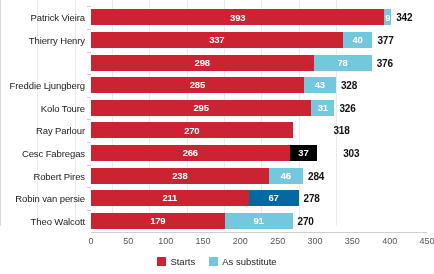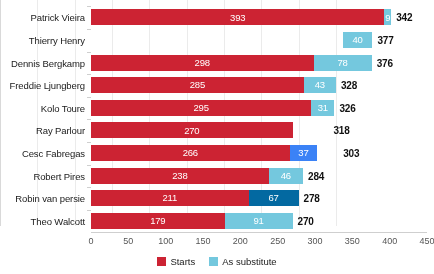--- a/index.html
+++ b/index.html
@@ -100,21 +100,21 @@
   }
   .bar.starts {
     left: 0;
     background: #cc2333;
   }
   .bar.subs {
     background: #74c8de;
   }
   .bar-value {
     font-size: 9.5px;
-    font-weight: normal;
+    font-weight: bold;
     color: #ffffff;
     line-height: 1;
     letter-spacing: -0.2px;
     white-space: nowrap;
   }
 
   .total-label {
     position: absolute;
     top: 50%;
     transform: translateY(-50%);
@@ -198,28 +198,30 @@
             <span class="bar-value">393</span>
           </div>
           <div class="bar subs" style="left: 293.44px; width: 6.72px; background: rgb(116, 200, 222);">
             <span class="bar-value">9</span>
           </div>
           <div class="total-label" style="left: 305.16px;">342</div>
         </div>
         <div class="row" style="top: 25.9px;">
           <div class="tick-stub"></div>
           <div class="row-label">Thierry Henry</div>
+          <div class="bar starts" style="width: 251.627px; background: rgb(204, 35, 51);">
+            <span class="bar-value">337</span>
+          </div>
           <div class="bar subs" style="left: 251.627px; width: 29.8667px; background: rgb(116, 200, 222);">
             <span class="bar-value">40</span>
           </div>
           <div class="total-label" style="left: 286.493px;">377</div>
         </div>
         <div class="row" style="top: 48.5px;">
           <div class="tick-stub"></div>
-          <div class="row-label">Dennis Bergkamp</div>
           <div class="bar starts" style="width: 222.507px; background: rgb(204, 35, 51);">
             <span class="bar-value">298</span>
           </div>
           <div class="bar subs" style="left: 222.507px; width: 58.24px; background: rgb(116, 200, 222);">
             <span class="bar-value">78</span>
           </div>
           <div class="total-label" style="left: 285.747px;">376</div>
         </div>
         <div class="row" style="top: 71.1px;">
           <div class="tick-stub"></div>
@@ -250,21 +252,21 @@
             <span class="bar-value">270</span>
           </div>
           <div class="total-label" style="left: 242.44px;">318</div>
         </div>
         <div class="row" style="top: 138.9px;">
           <div class="tick-stub"></div>
           <div class="row-label">Cesc Fabregas</div>
           <div class="bar starts" style="width: 198.613px; background: rgb(204, 35, 51); text-align: right;">
             <span class="bar-value">266</span>
           </div>
-          <div class="bar subs" style="left: 198.613px; width: 27.6267px; background: #3b82f6;">
+          <div class="bar subs" style="left: 198.613px; width: 27.6267px; background: #000000;">
             <span class="bar-value">37</span>
           </div>
           <div class="total-label" style="left: 231.24px; margin-left: 21px;">303</div>
         </div>
         <div class="row" style="top: 161.5px; padding-left: 16px;">
           <div class="tick-stub"></div>
           <div class="row-label">Robert Pires</div>
           <div class="bar starts" style="width: 177.707px; background: rgb(204, 35, 51);">
             <span class="bar-value">238</span>
           </div>

